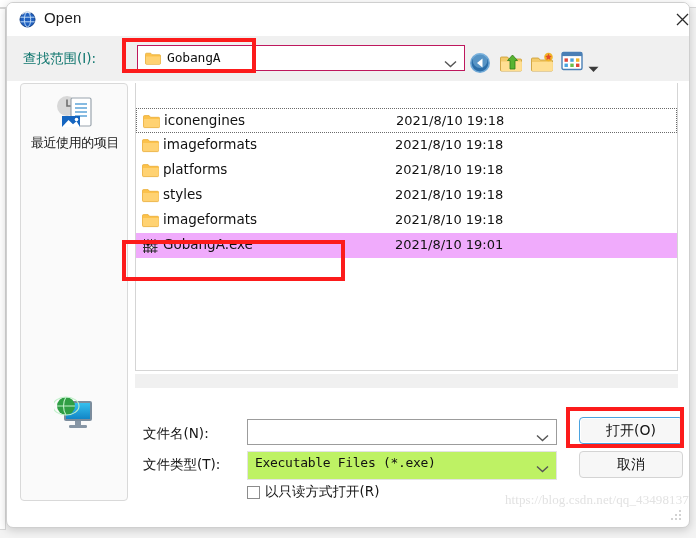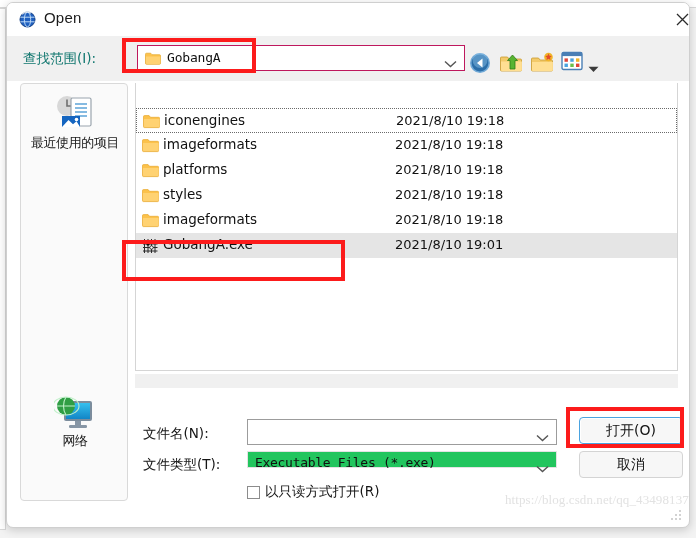--- a/index.html
+++ b/index.html
@@ -64,41 +64,41 @@
   #sort-indicator{position:absolute;left:188px;top:80px;width:20px;height:10px;text-align:center;}
   #hdr{position:absolute;left:128px;top:88px;width:543px;height:25px;background:#ffffff;
     border-bottom:1px solid #d9d9d9;box-sizing:border-box;}
   .hdr-cell{position:absolute;top:3px;font-size:13.5px;color:#121212;
     font-family:"DejaVu Sans","Liberation Sans",sans-serif;}
   #hdr-name{left:6px;}
   #hdr-date{left:387px;}
   #hdr-sep{position:absolute;left:384px;top:88px;width:1px;height:280px;background:#e2e2e2;}
   .row{position:absolute;left:0;width:541px;height:25px;box-sizing:border-box;}
   .row.focus{border:1px dotted #6a6a6a;}
-  .row.selected{background:#e5e5e5;}
+  .row.selected{background:#f0abfc;}
   .row-ico{position:absolute;left:6px;top:5px;width:17px;height:15px;}
   .row-name{position:absolute;left:27px;top:3px;font-size:13.5px;color:#111;
     font-family:"DejaVu Sans","Liberation Sans",sans-serif;}
   .row-date{position:absolute;left:259px;top:4px;font-size:13px;color:#111;
     font-family:"DejaVu Sans","Liberation Sans",sans-serif;}
   #hscroll-track{position:absolute;left:128px;top:371px;width:543px;height:14px;background:#f0f0f0;}
 
   
   .form-label{position:absolute;font-size:13.5px;color:#151515;
     font-family:"DejaVu Sans","Liberation Sans",sans-serif;}
   #lbl-filename{left:136px;top:422px;}
   #lbl-filetype{left:136px;top:453px;}
   #filename-combo{position:absolute;left:240px;top:416px;width:310px;height:26px;
     background:#fff;border:1px solid #9c9c9c;box-sizing:border-box;}
   #filename-input{position:absolute;left:3px;top:3px;width:282px;height:18px;border:none;
     outline:none;background:transparent;font-size:13px;color:#111;
     font-family:"DejaVu Sans Mono","Liberation Mono",monospace;}
   #filename-arrow{position:absolute;right:7px;top:8px;}
-  #filetype-combo{position:absolute;left:240px;top:448px;width:310px;height:17px;
-    background:#22c55e;border:1px solid #e3e3e3;box-sizing:border-box;}
+  #filetype-combo{position:absolute;left:240px;top:448px;width:310px;height:29px;
+    background:#bef264;border:1px solid #e3e3e3;box-sizing:border-box;}
   #filetype-text{position:absolute;left:7px;top:3px;font-size:13px;color:#111;
     font-family:"DejaVu Sans Mono","Liberation Mono",monospace;letter-spacing:-.3px;}
   #filetype-arrow{position:absolute;right:7px;top:7px;}
   #readonly-row{position:absolute;left:240px;top:479px;height:20px;display:flex;align-items:center;}
   #readonly-box{width:13px;height:13px;border:1px solid #8c8c8c;background:#fff;box-sizing:border-box;}
   #readonly-lbl{margin-left:5px;font-size:13.5px;color:#151515;
     font-family:"DejaVu Sans","Liberation Sans",sans-serif;}
 
   
   .dlg-btn{position:absolute;width:104px;height:27px;border-radius:4px;box-sizing:border-box;
@@ -238,21 +238,20 @@
             </defs>
           <rect x="10" y="7" width="28" height="20" rx="2" fill="#7b8c9c"></rect>
           <rect x="12" y="9" width="24" height="16" fill="url(#gnet)"></rect>
           <rect x="21" y="27" width="6" height="4" fill="#8796a5"></rect>
           <rect x="15" y="31" width="18" height="3" rx="1.2" fill="#8796a5"></rect>
           <circle cx="12" cy="12" r="9" fill="#2f9e44"></circle>
           <path d="M3 12 h18 M12 3 a13 9 0 0 1 0 18 a13 9 0 0 1 0 -18" stroke="#bff0c8" stroke-width="1.1" fill="none"></path>
           <path d="M12 3 a9 13 0 0 0 0 18" stroke="#bff0c8" stroke-width="1.1" fill="none"></path>
         </svg>
       </div>
-      <div class="place-lbl">网络</div>
     </div>
   </div>
 
   <div id="sort-indicator">
     <svg width="14" height="8" viewBox="0 0 14 8">
         <path d="M1 6.5 L7 1.5 L13 6.5" stroke="#9a9a9a" stroke-width="1.8" fill="none"></path>
       </svg>
   </div>
 
   <div id="hdr">

